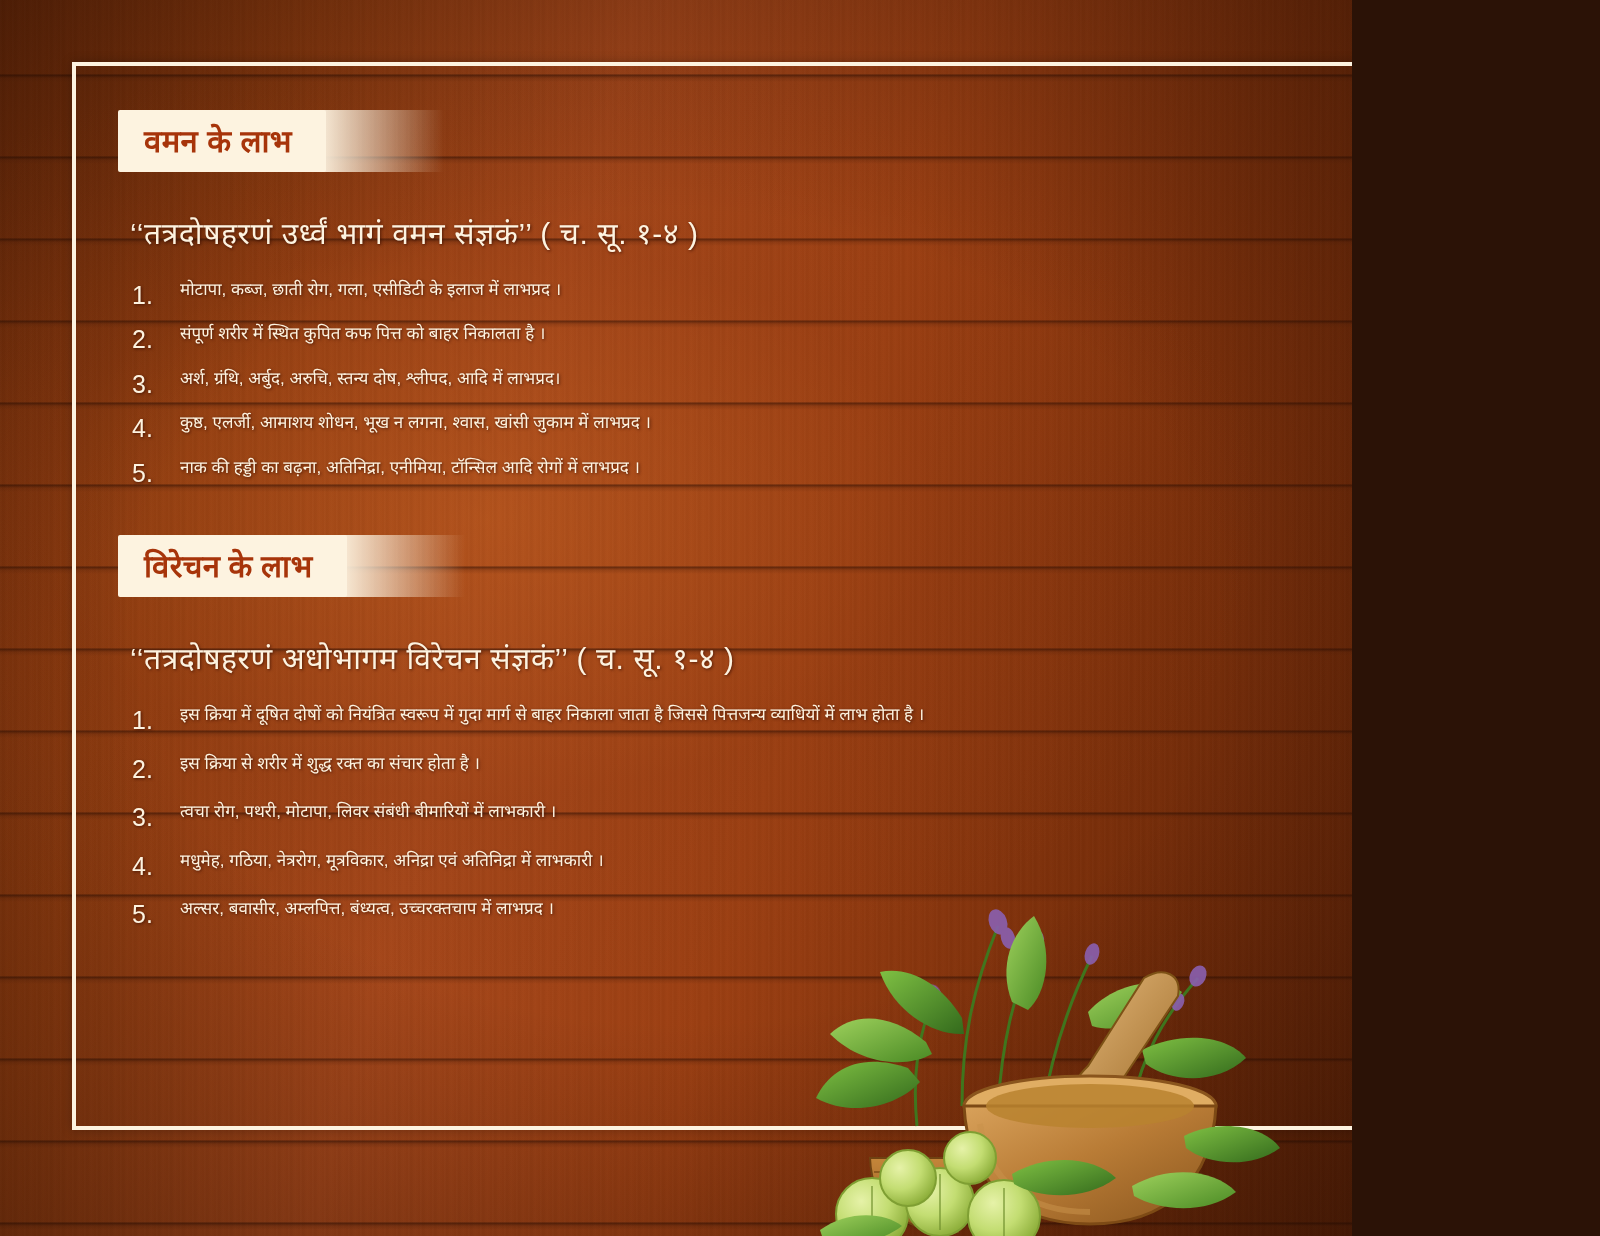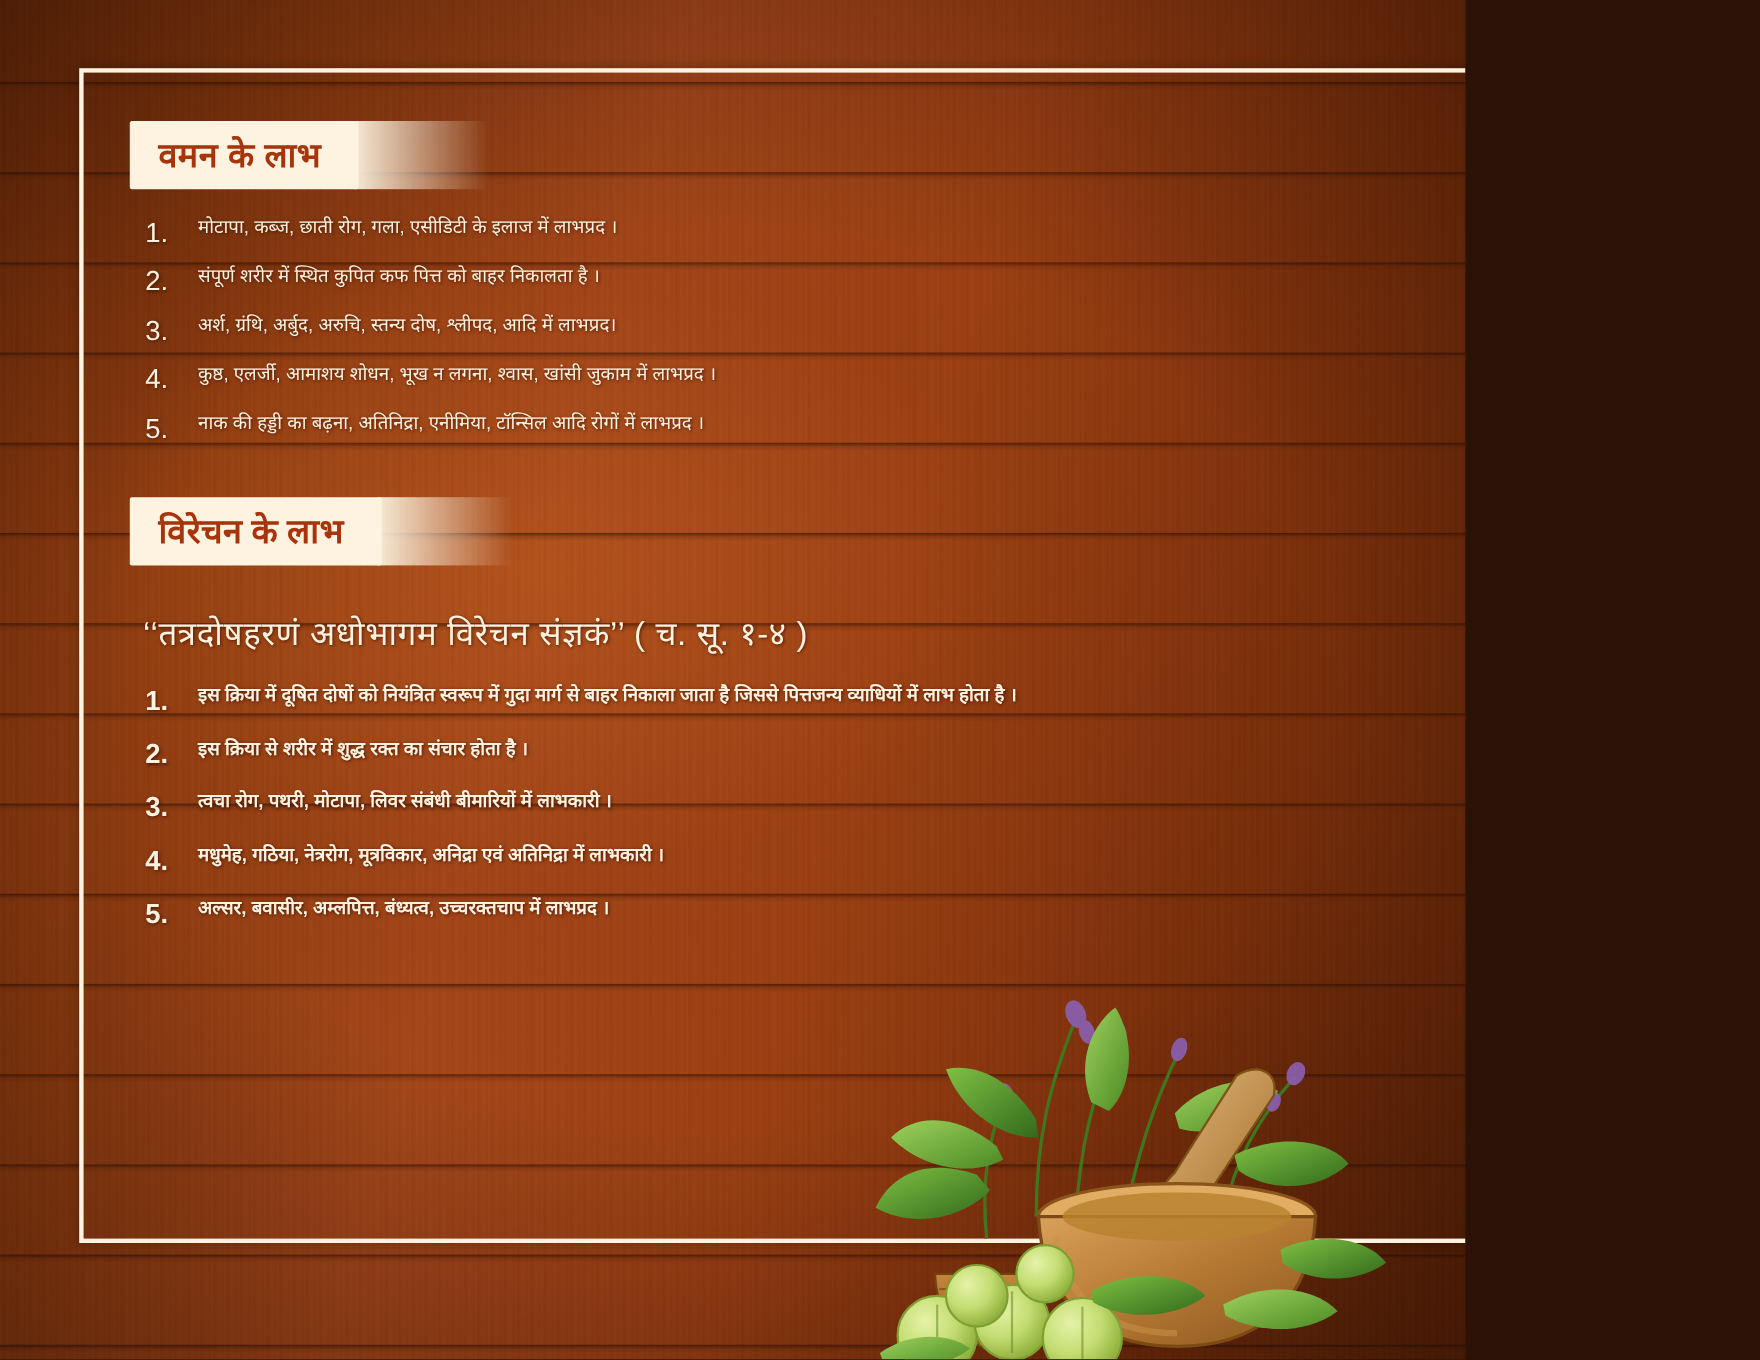--- a/index.html
+++ b/index.html
@@ -38,20 +38,21 @@
         rgba(0,0,0,0.03) 3px,
         rgba(255,255,255,0.012) 7px,
         rgba(0,0,0,0.02) 12px
       ),
       
       radial-gradient(ellipse 1000px 620px at 36% 42%,
         rgba(190,92,30,0.55) 0%,
         rgba(150,62,18,0.25) 45%,
         rgba(90,33,8,0.0) 78%),
       linear-gradient(105deg, #6d2a08 0%, #8c3a0e 18%, #a6471a 38%, #9c3f12 58%, #7b2f0a 78%, #5d2206 100%);
+    padding-left: 20px;
   }
   .poster::after {
     content: "";
     position: absolute;
     inset: 0;
     background:
       radial-gradient(ellipse 1200px 900px at 50% 50%, rgba(0,0,0,0) 45%, rgba(20,6,0,0.45) 100%);
     pointer-events: none;
   }
 
@@ -128,21 +129,21 @@
   ol.points > li::before {
     content: counter(pt) ".";
     position: absolute;
     left: 0;
     top: 0;
     width: 34px;
     text-align: left;
     color: #fdf3e0;
     font-size: 25px;
   }
-  .section-2 ol.points > li { margin-bottom: 26px; font-weight: bold; }
+  .section-2 ol.points > li { margin-bottom: 26px; }
 
   
   .art {
     position: absolute;
     right: 0;
     bottom: 0;
     width: 640px;
     height: 430px;
     z-index: 8;
     pointer-events: none;
@@ -153,20 +154,21 @@
 
 <div class="poster">
 
   <div class="frame"></div>
 
   <div class="content">
 
     <div class="section-1">
       <div class="ribbon">वमन के लाभ</div>
 
+      <div class="quote">‘‘तत्रदोषहरणं उर्ध्वं भागं वमन संज्ञकं’’ ( च. सू. १-४ )</div>
 
       <ol class="points">
         <li>मोटापा, कब्ज, छाती रोग, गला, एसीडिटी के इलाज में लाभप्रद ।</li>
         <li>संपूर्ण शरीर में स्थित कुपित कफ पित्त को बाहर निकालता है ।</li>
         <li>अर्श, ग्रंथि, अर्बुद, अरुचि, स्तन्य दोष,  श्लीपद, आदि में लाभप्रद।</li>
         <li>कुष्ठ, एलर्जी, आमाशय शोधन, भूख न लगना, श्वास, खांसी जुकाम में लाभप्रद ।</li>
         <li>नाक की हड्डी का बढ़ना, अतिनिद्रा, एनीमिया, टॉन्सिल आदि रोगों में लाभप्रद ।</li>
       </ol>
     </div>
 

